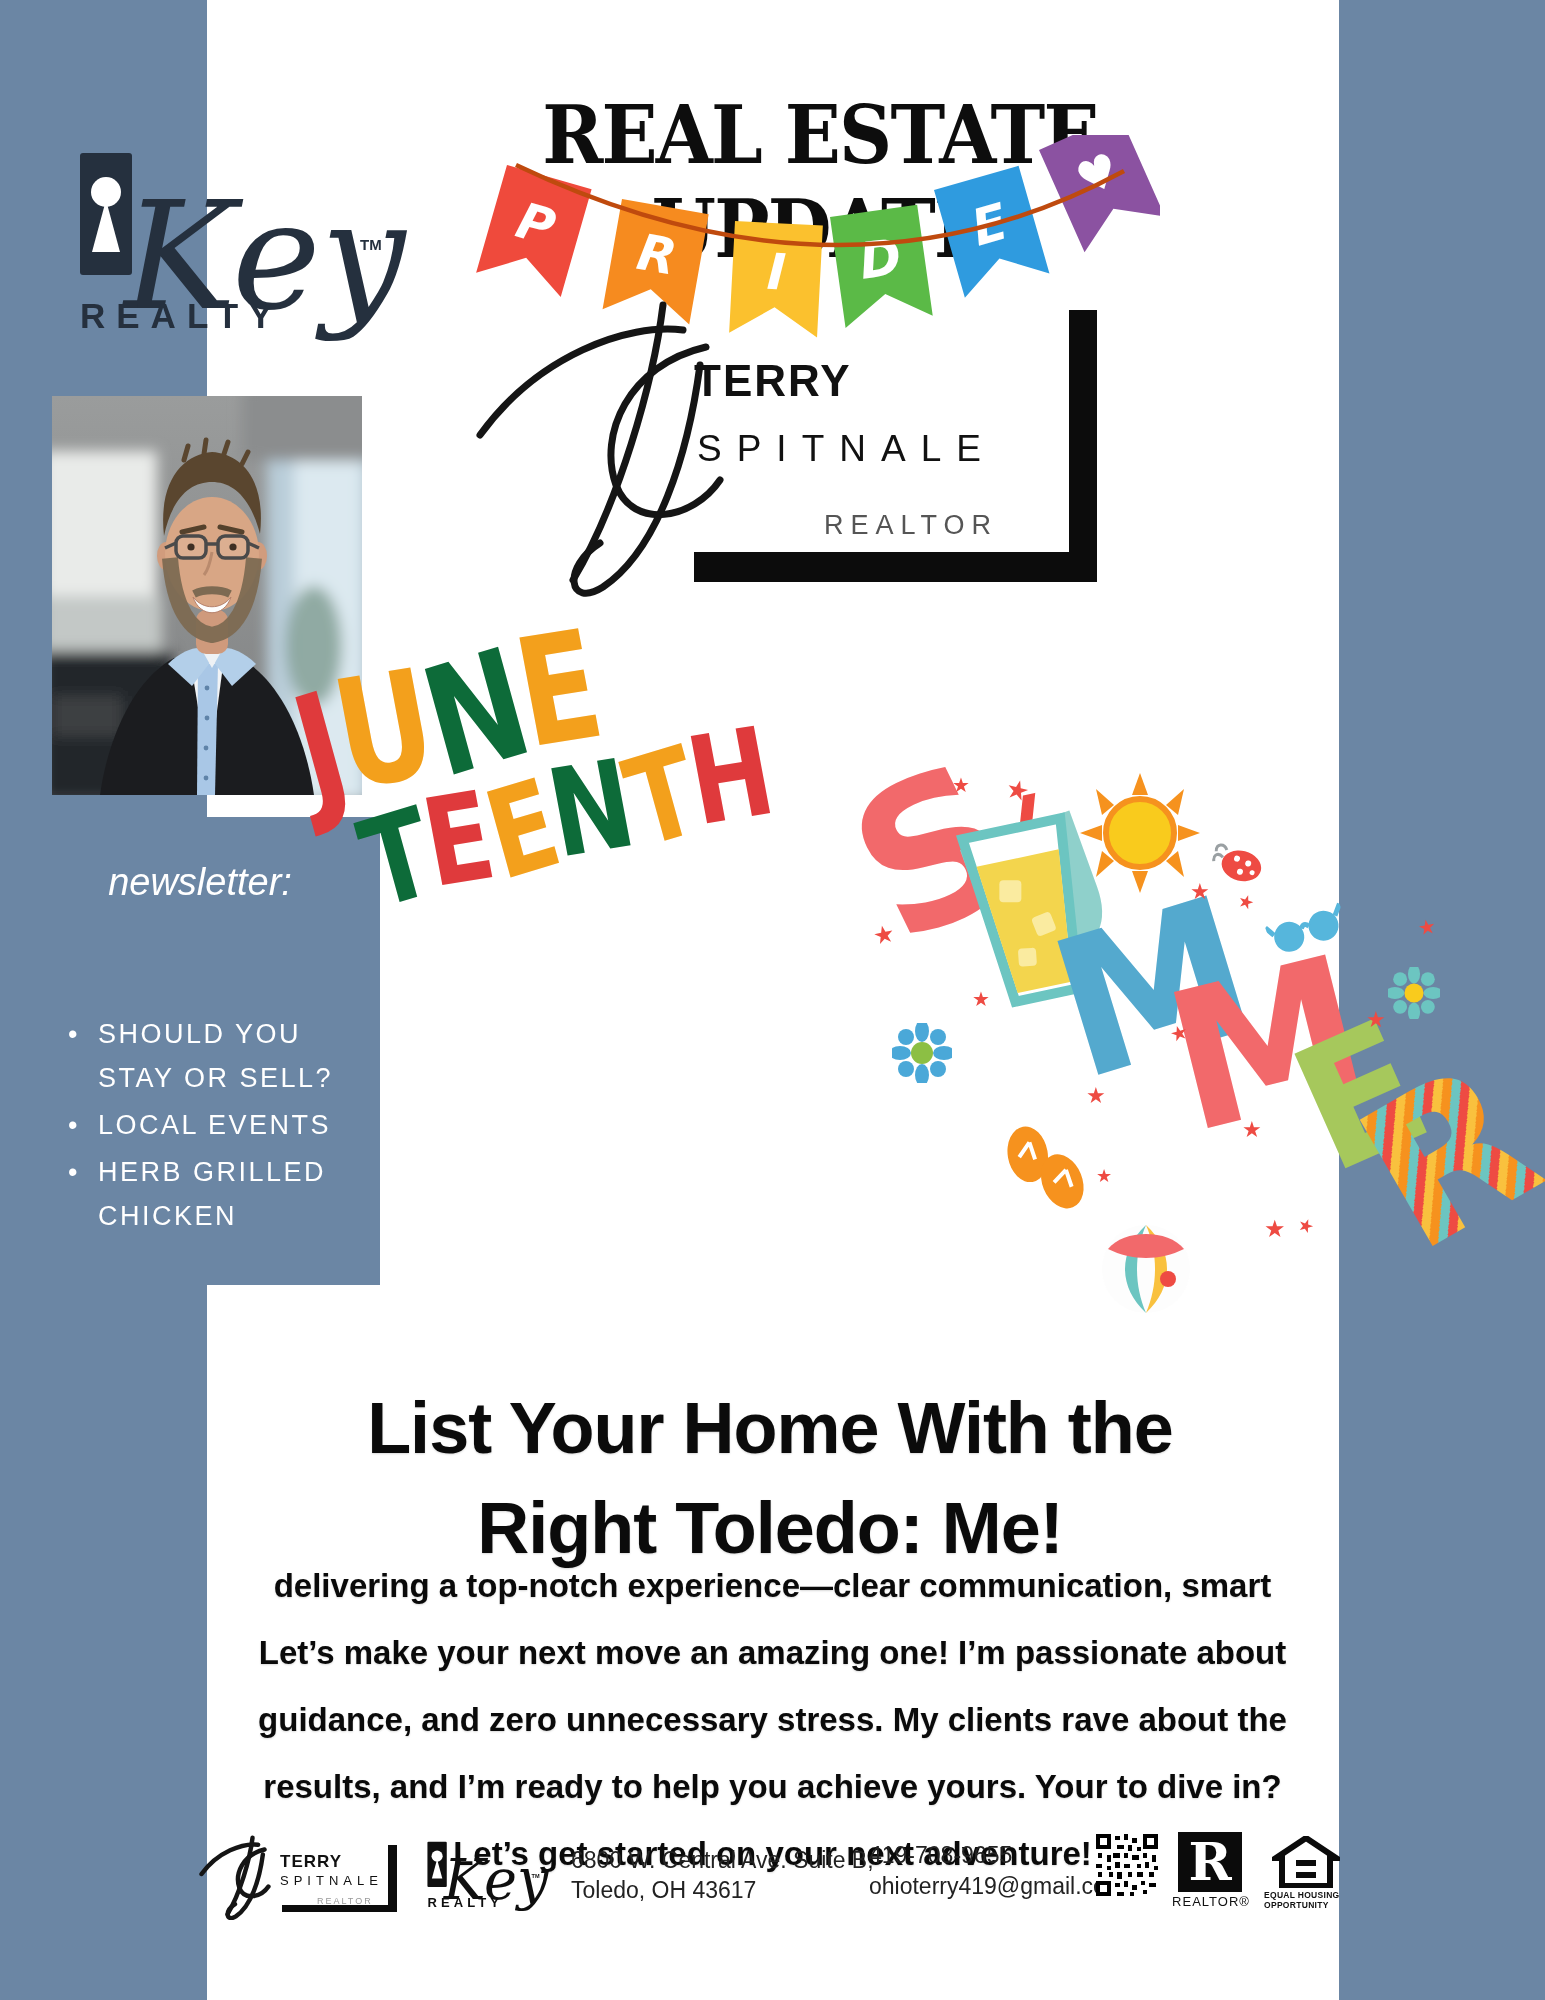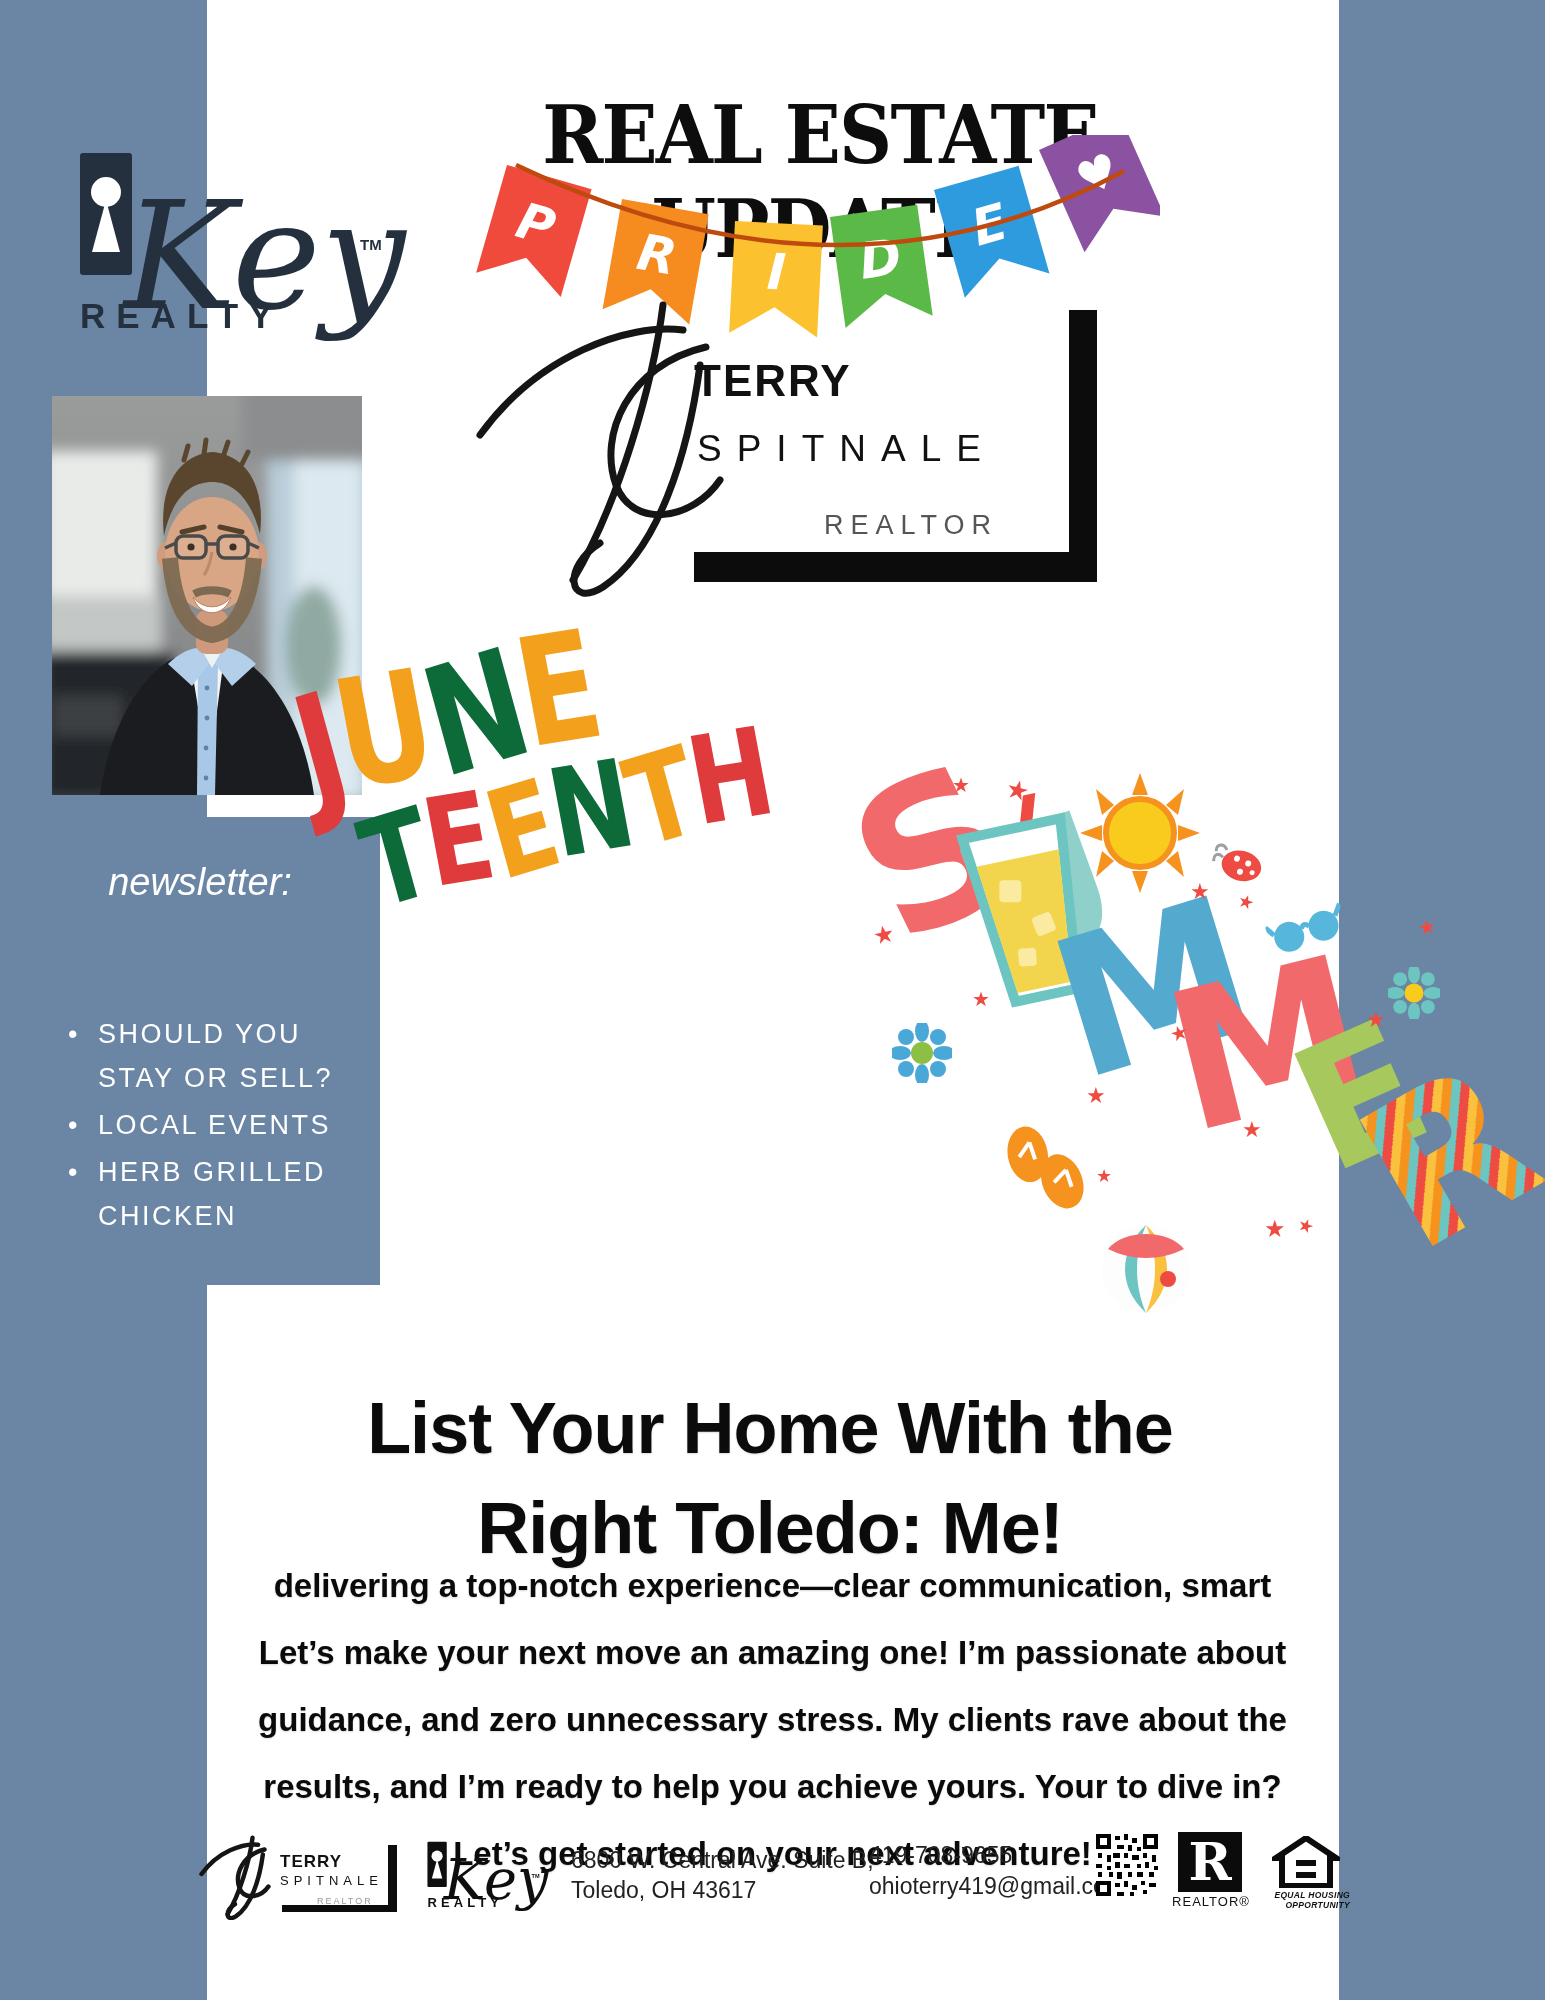--- a/index.html
+++ b/index.html
@@ -70,22 +70,22 @@
   #ts-foot-h{left:282px;top:1905px;width:115px;height:7px;background:#0c0c0c;}
   #key-logo-foot{left:420px;top:1828px;width:145px;height:92px;}
   #addr{left:571px;top:1845px;font-size:23px;line-height:30px;color:#222;}
   #contact{left:869px;top:1840px;font-size:23px;line-height:31px;color:#222;}
   #website{left:445px;top:1906px;width:700px;text-align:center;font-size:40px;color:#1a1a1a;}
   #realtor-block{left:1178px;top:1832px;width:64px;height:60px;background:#0b0b0b;
     display:flex;align-items:center;justify-content:center;}
   #realtor-block .r{color:#fff;font-family:"DejaVu Serif",serif;font-weight:700;font-size:52px;line-height:1;}
   #realtor-label{left:1166px;top:1894px;width:90px;text-align:center;font-size:13px;
     letter-spacing:1px;color:#111;}
-  #eho-label{left:1264px;top:1890px;width:86px;text-align:right;font-size:8.5px;
-    font-weight:700;line-height:10px;color:#111;letter-spacing:.3px;font-style:italic;}
+  #eho-label{left:1264px;top:1890px;width:86px;text-align:left;font-size:8.5px;
+    font-weight:700;line-height:10px;color:#111;letter-spacing:.3px;}
 </style>
 </head>
 <body>
 
 <div id="canvas">
 
   <div class="abs" id="col-left"></div>
   <div class="abs" id="col-right"></div>
   <div class="abs" id="panel-newsletter"></div>
 

